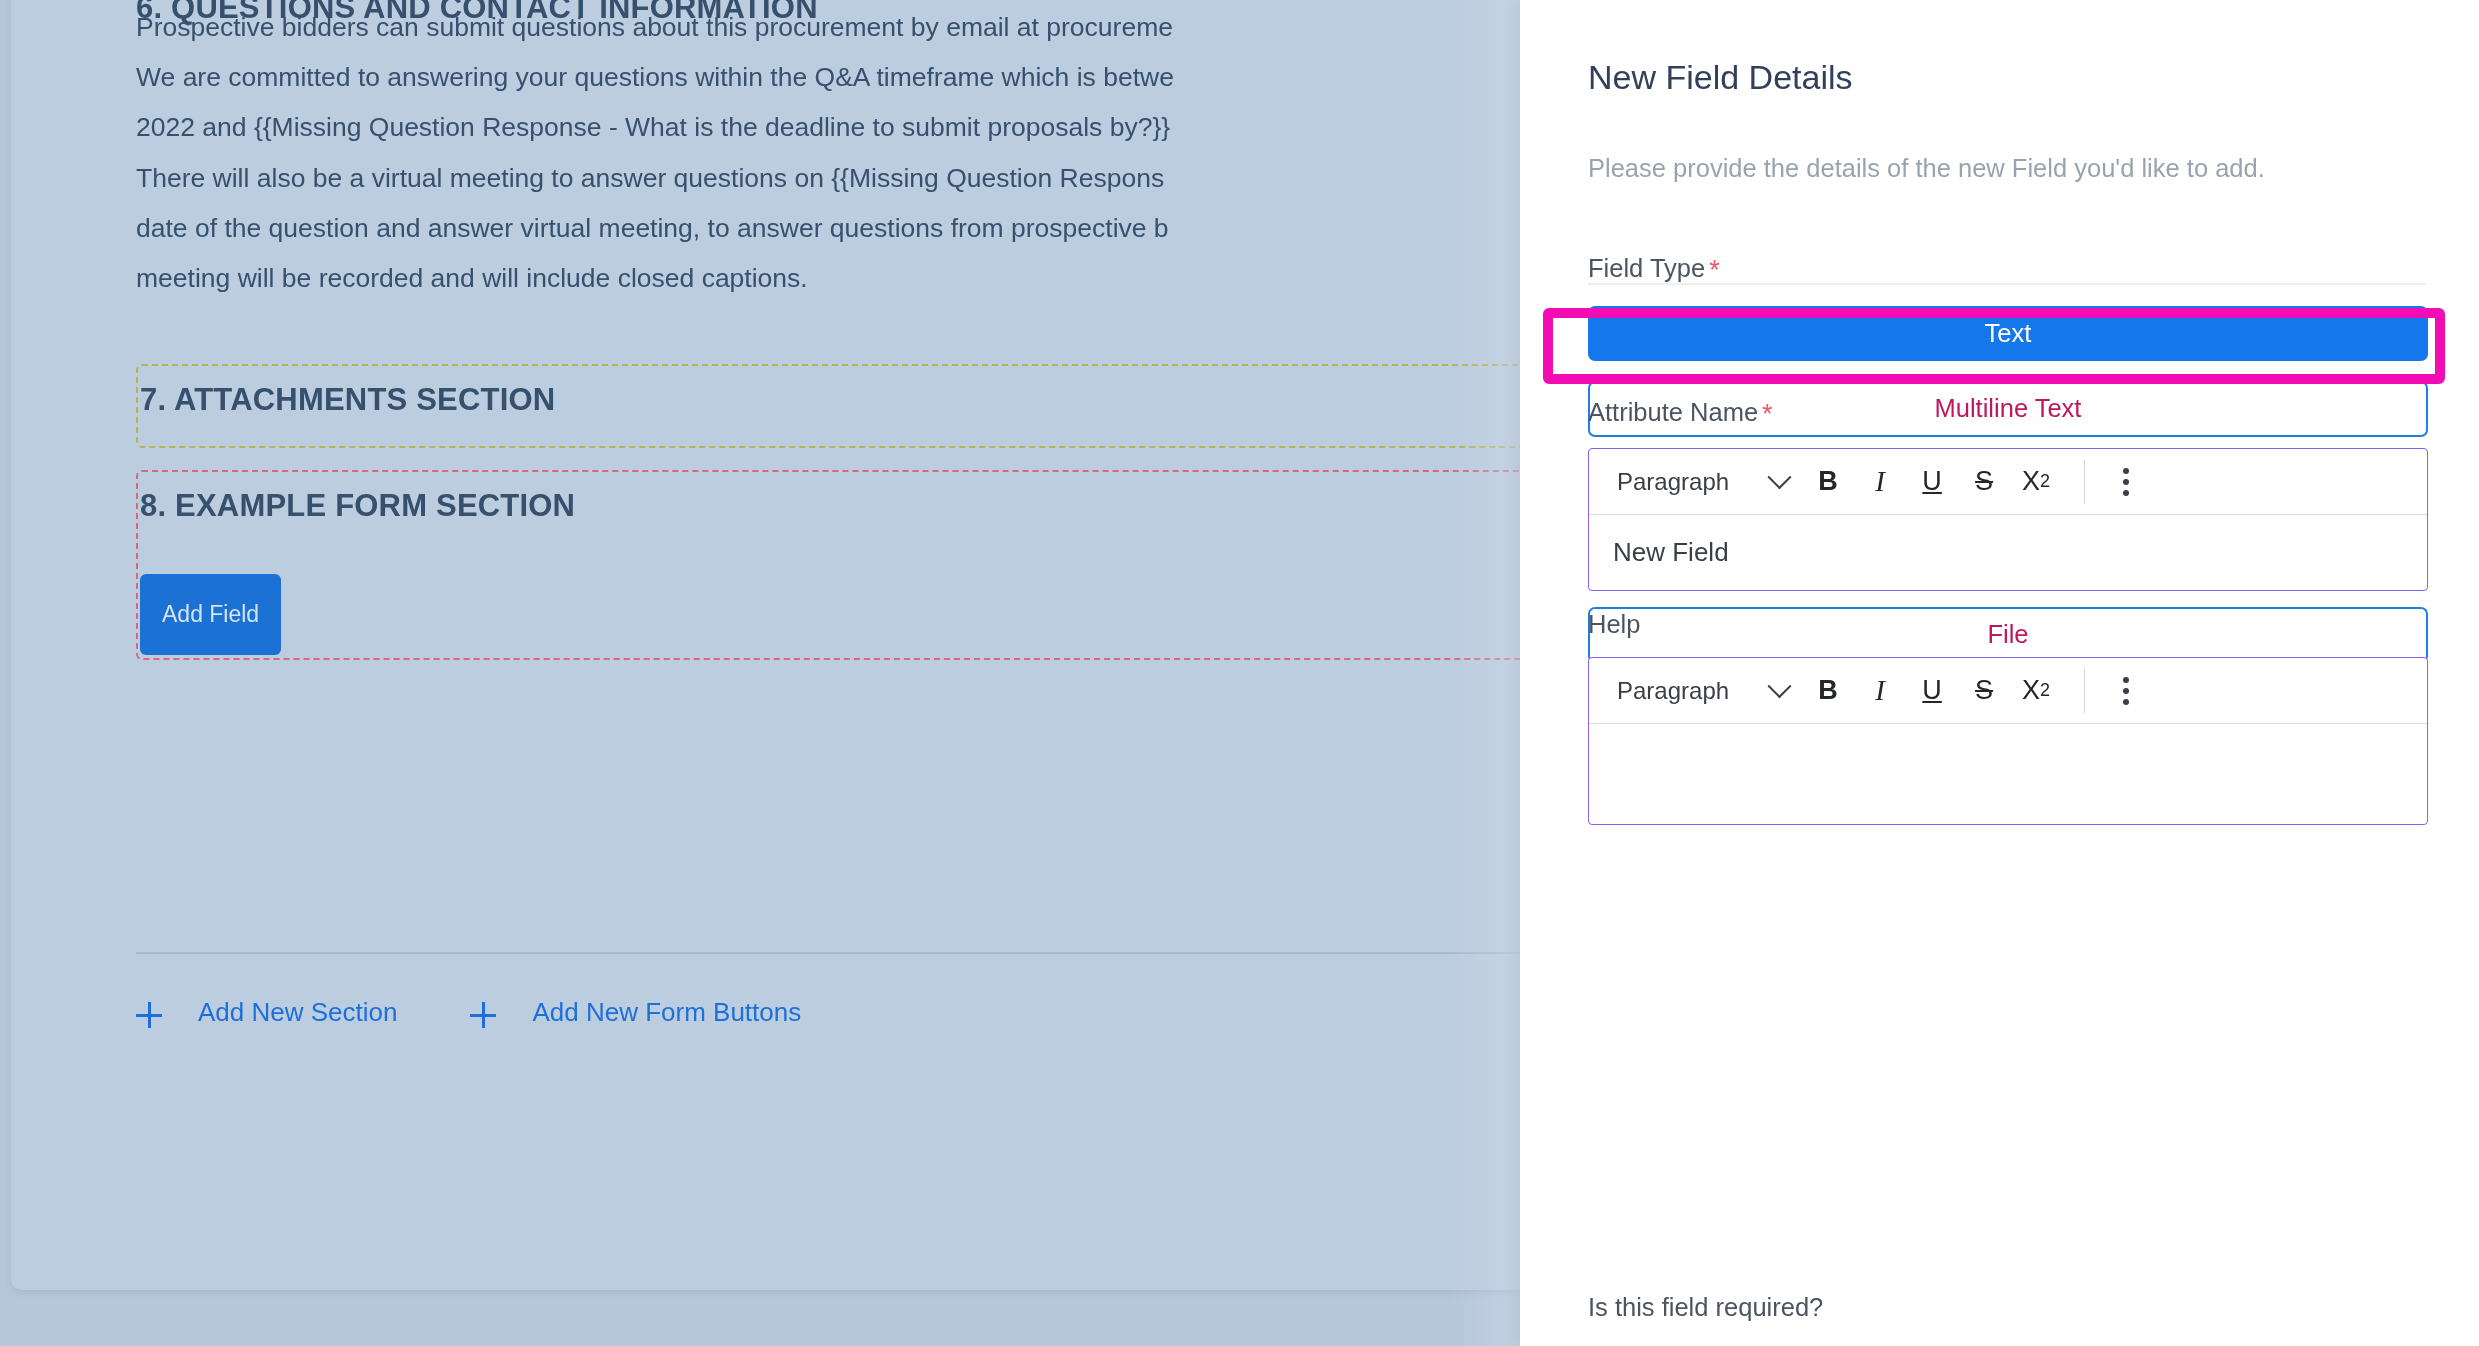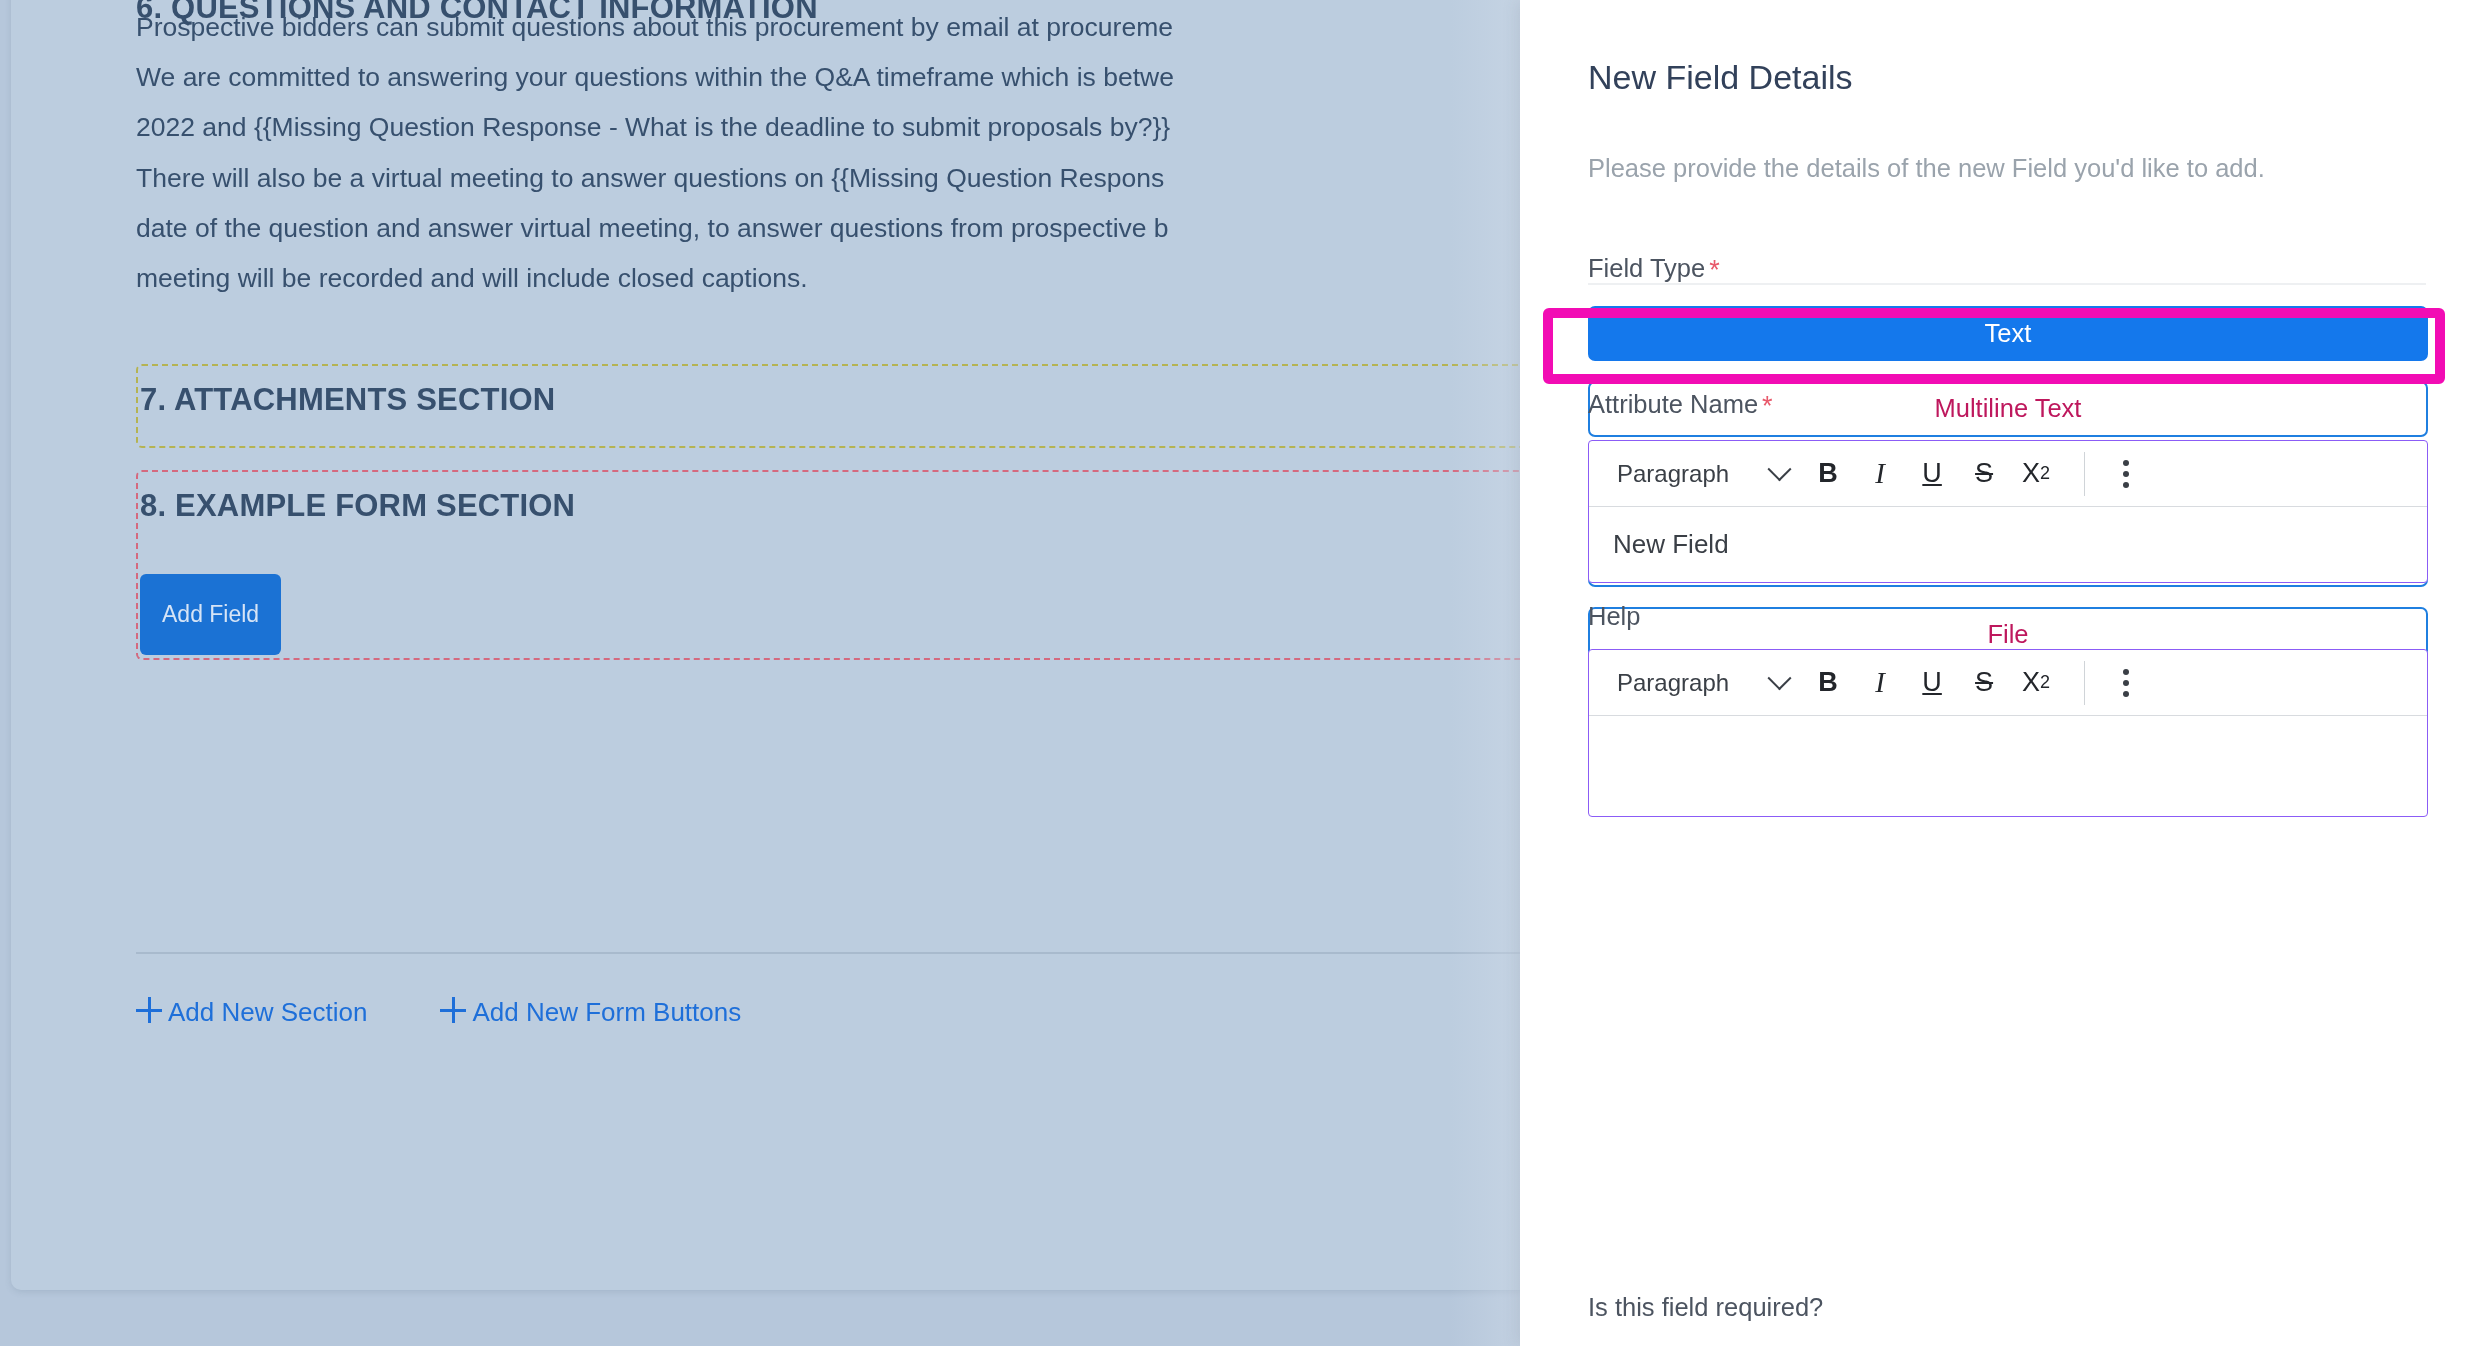--- a/index.html
+++ b/index.html
@@ -113,22 +113,22 @@
   #add-links {
     position: absolute;
     left: 125px;
     top: 1057px;
     display: flex;
     align-items: center;
     gap: 73px;
   }
   .add-link {
     display: flex;
-    align-items: flex-start;
-    gap: 6px;
+    align-items: flex-end;
+    gap: 36px;
     color: #1e6fd9;
     font-size: 26px;
     cursor: pointer;
     white-space: nowrap;
   }
   .plus-icon {
     display: inline-block;
     position: relative;
     width: 26px;
     height: 26px;
@@ -250,21 +250,21 @@
     line-height: 1.15;
     white-space: nowrap;
   }
   .type-btn.selected {
     background: #1478ec;
     border-color: #1478ec;
     color: #ffffff;
   }
 
   
-  .rte-group { position: absolute; left: 68px; width: 840px; }
+  .rte-group { position: absolute; left: 68px; width: 840px; margin-top: 8px; }
   .rte-label { display: block; font-size: 25.5px; color: #4c5460; margin-bottom: 18px; white-space: nowrap; }
   .rte-box {
     border: 1px solid #8b5cf6;
     border-radius: 4px;
     background: #ffffff;
     box-sizing: border-box;
   }
   .rte-toolbar {
     display: flex;
     align-items: center;

